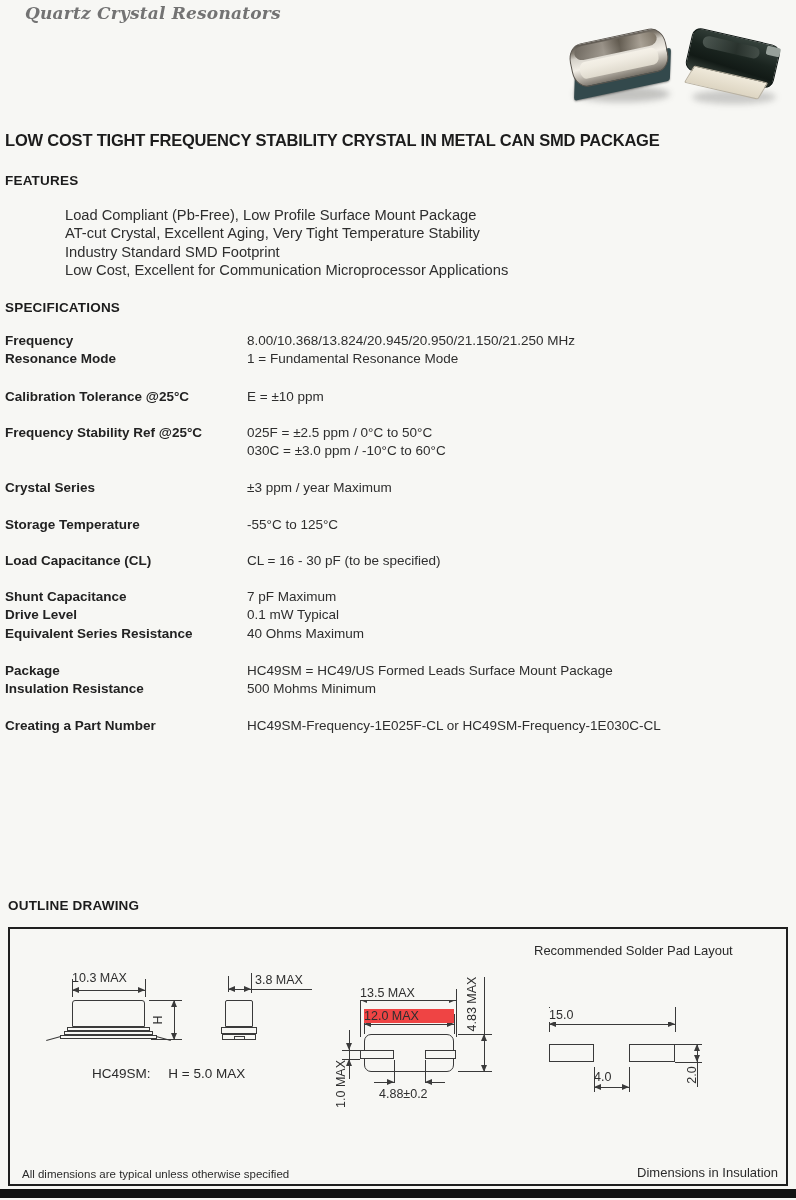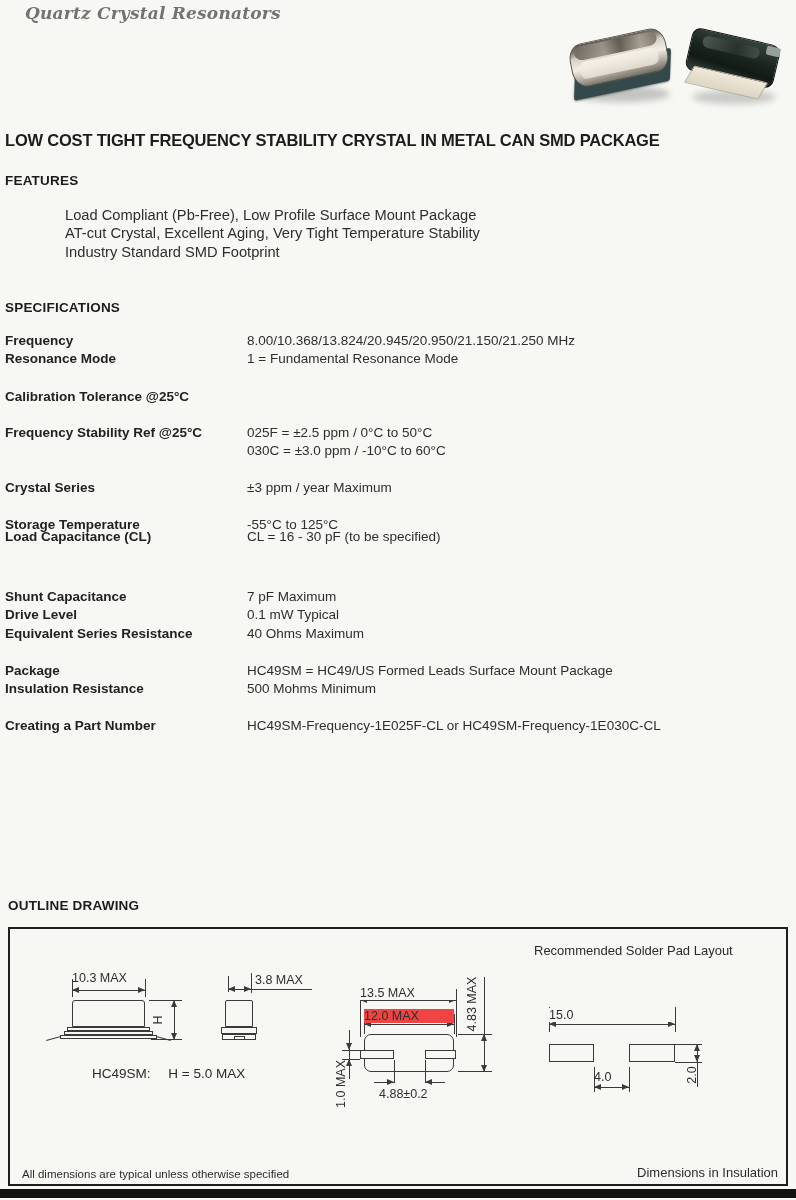--- a/index.html
+++ b/index.html
@@ -90,38 +90,40 @@
     <div class="pB-pin"></div>
   </div>
 </div>
 
 <div class="abs doc-title">LOW COST TIGHT FREQUENCY STABILITY CRYSTAL IN METAL CAN SMD PACKAGE</div>
 <div class="abs section-h features-h">FEATURES</div>
 <div class="abs features-list">
   <div>Load Compliant (Pb-Free), Low Profile Surface Mount Package</div>
   <div>AT-cut Crystal, Excellent Aging, Very Tight Temperature Stability</div>
   <div>Industry Standard SMD Footprint</div>
+  <div>Low Cost, Excellent for Communication Microprocessor Applications</div>
 </div>
 
 <div class="abs section-h specs-h">SPECIFICATIONS</div>
 
 <div class="abs spec-group" style="top:332px">
   <div class="spec-row">
     <div class="spec-label">Frequency</div>
     <div class="spec-value">8.00/10.368/13.824/20.945/20.950/21.150/21.250 MHz</div>
   </div>
   <div class="spec-row">
     <div class="spec-label">Resonance Mode</div>
     <div class="spec-value">1 = Fundamental Resonance Mode</div>
   </div>
 </div>
 
 <div class="abs spec-group" style="top:388px">
   <div class="spec-row">
     <div class="spec-label">Calibration Tolerance @25°C</div>
+    <div class="spec-value">E = ±10 ppm</div>
   </div>
 </div>
 
 <div class="abs spec-group" style="top:424px">
   <div class="spec-row">
     <div class="spec-label">Frequency Stability Ref @25°C</div>
     <div class="spec-value">025F = ±2.5 ppm / 0°C to 50°C</div>
   </div>
   <div class="spec-row">
     <div class="spec-label"></div>
@@ -136,21 +138,21 @@
   </div>
 </div>
 
 <div class="abs spec-group" style="top:516px">
   <div class="spec-row">
     <div class="spec-label">Storage Temperature</div>
     <div class="spec-value">-55°C to 125°C</div>
   </div>
 </div>
 
-<div class="abs spec-group" style="top:528px">
+<div class="abs spec-group" style="top:552px">
   <div class="spec-row">
     <div class="spec-label">Load Capacitance (CL)</div>
     <div class="spec-value">CL = 16 - 30 pF (to be specified)</div>
   </div>
 </div>
 
 <div class="abs spec-group" style="top:588px">
   <div class="spec-row">
     <div class="spec-label">Shunt Capacitance</div>
     <div class="spec-value">7 pF Maximum</div>

